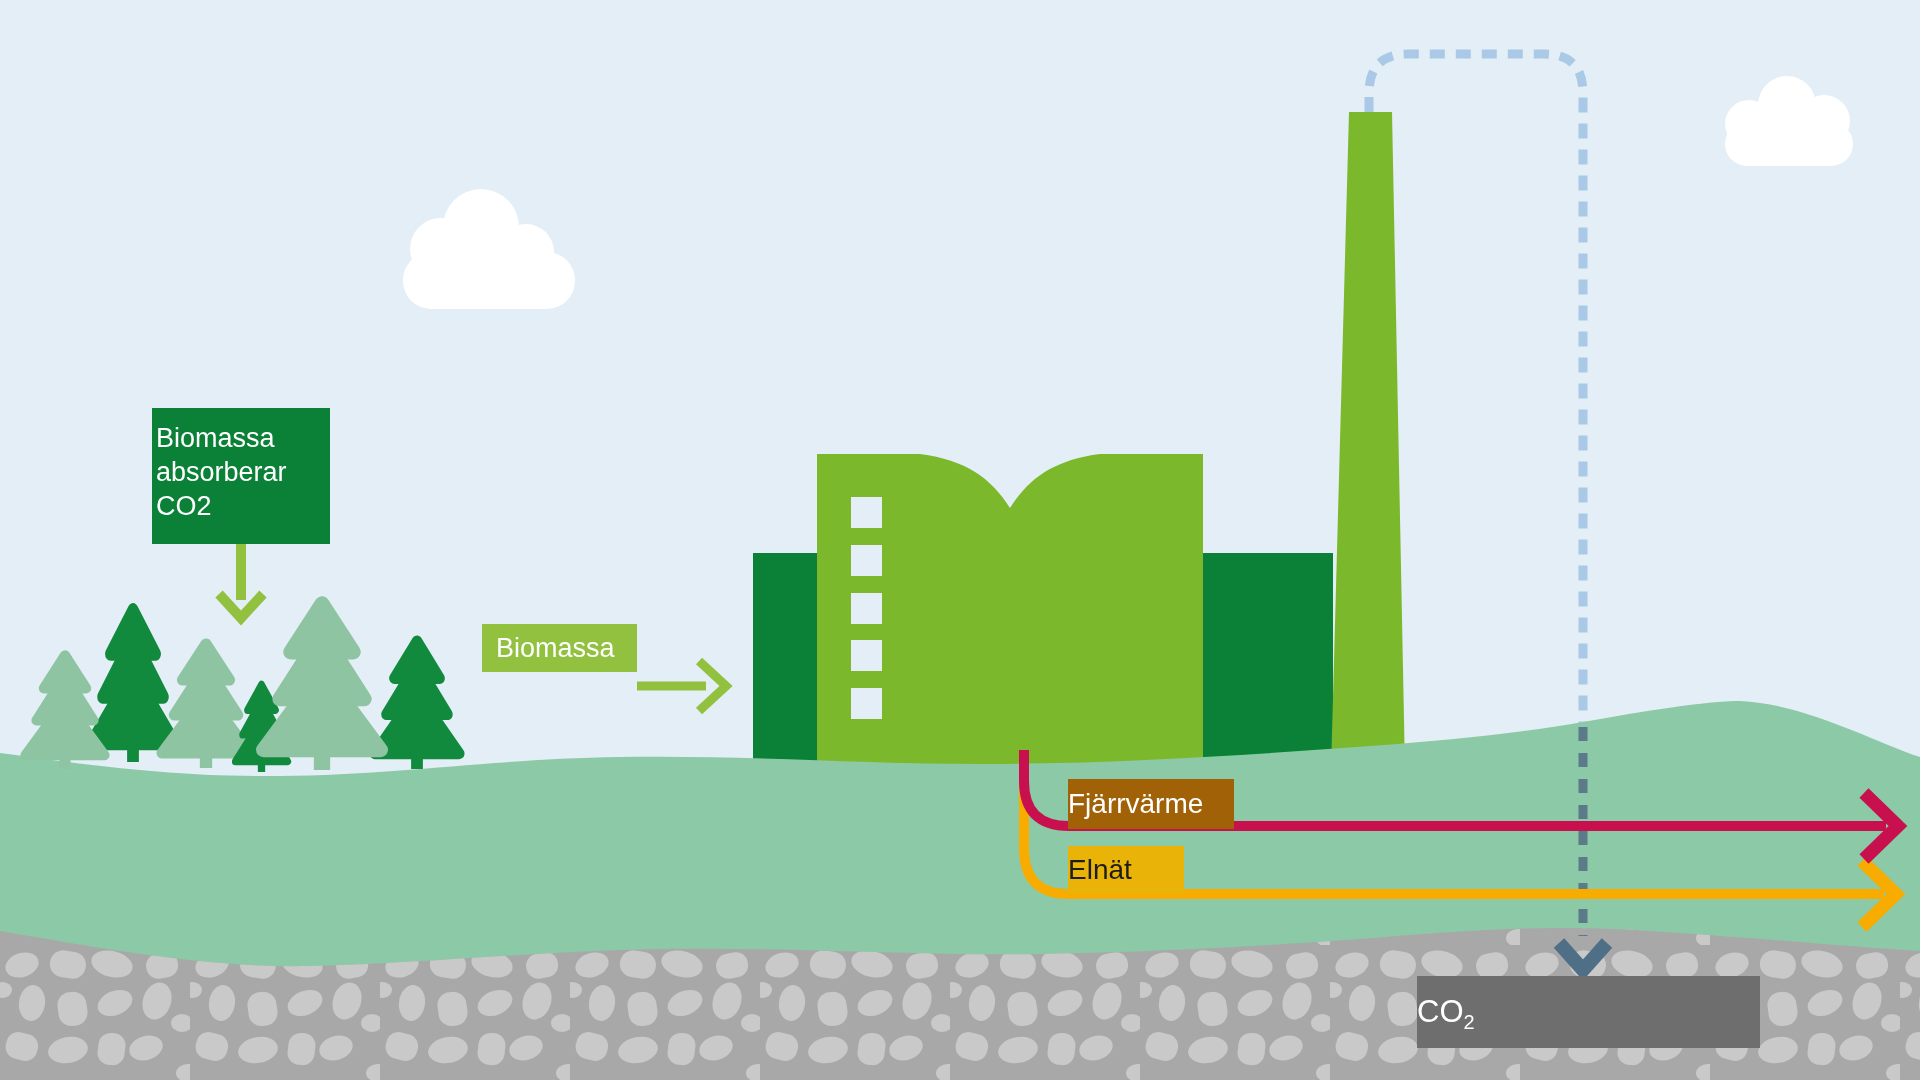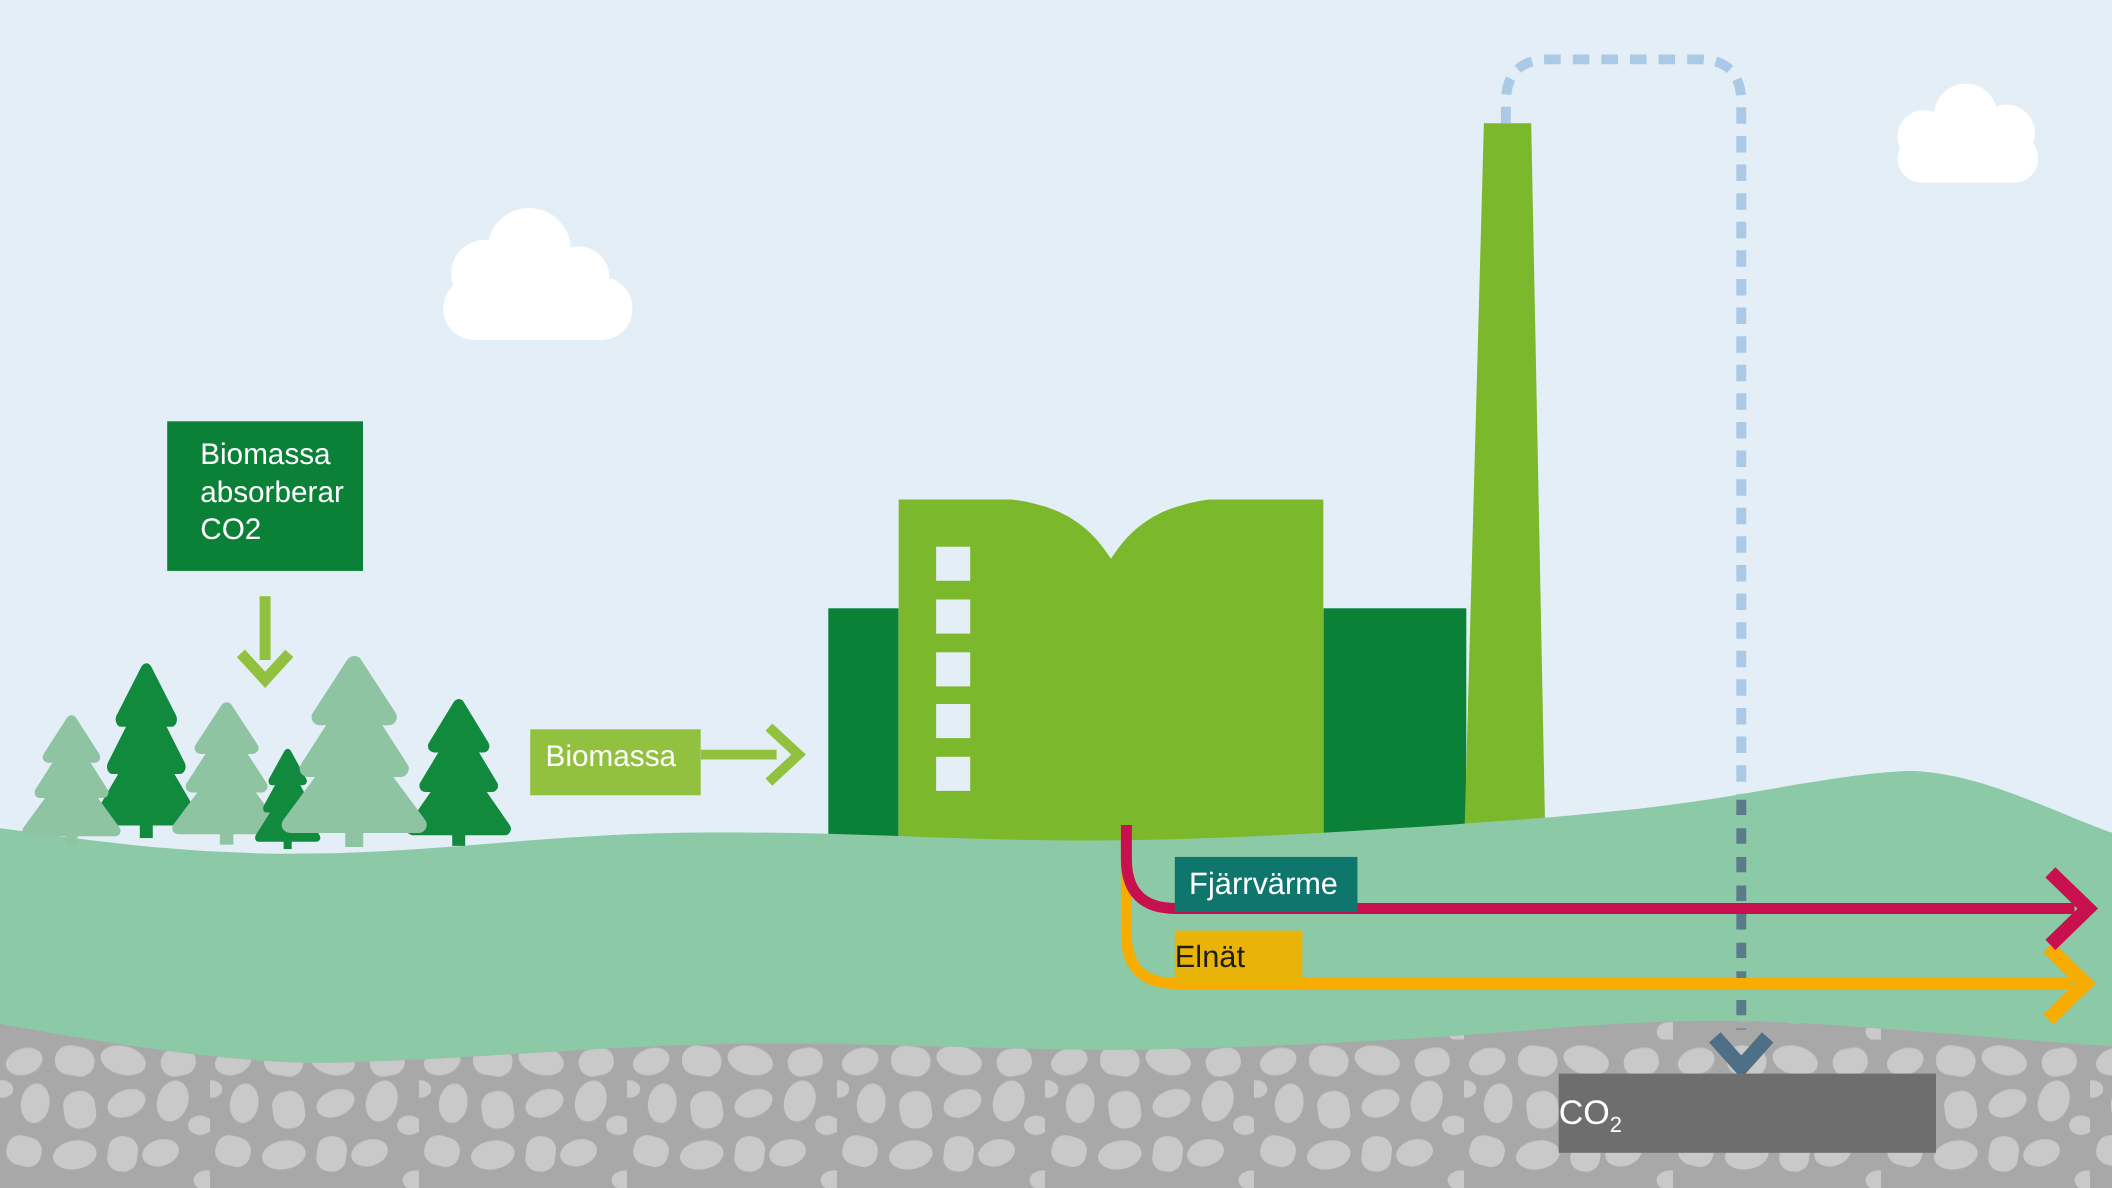--- a/index.html
+++ b/index.html
@@ -5,33 +5,33 @@
   * { margin:0; padding:0; box-sizing:border-box; }
   html,body { width:1920px; height:1080px; overflow:hidden; }
   body { font-family:"Liberation Sans","DejaVu Sans",sans-serif; }
   #canvas {
     position:relative; width:1920px; height:1080px;
     background:#E3EEF6; overflow:hidden;
   }
   #scene { position:absolute; left:0; top:0; }
   .label { position:absolute; }
   .info-box {
-    left:152px; top:383px; width:178px; height:136px;
+    left:152px; top:408px; width:178px; height:136px;
     background:#0B8138; color:#FFFFFF;
-    font-size:27px; line-height:34px; padding:13px 30px;
+    font-size:27px; line-height:34px; padding:13px 4px;
   }
   .biomassa-label {
-    left:482px; top:663px; width:155px; height:60px;
+    left:482px; top:624px; width:155px; height:48px;
     background:#92C13F; color:#FFFFFF;
     font-size:27px; line-height:48px; padding-left:14px;
   }
   .fjarrvarme-label {
     left:1068px; top:779px; width:166px; height:50px;
-    background:#0f766e; color:#FFFFFF;
-    font-size:28px; line-height:50px; padding-left:13px;
+    background:#a16207; color:#FFFFFF;
+    font-size:28px; line-height:50px; 
   }
   .elnat-label {
     left:1068px; top:846px; width:116px; height:48px;
     background:#eab308; color:#1D1D1B;
     font-size:28px; line-height:48px; 
   }
   .co2-label {
     left:1417px; top:976px; width:343px; height:72px;
     background:#6E6E6E; color:#FFFFFF;
     font-size:31px; line-height:72px; 

